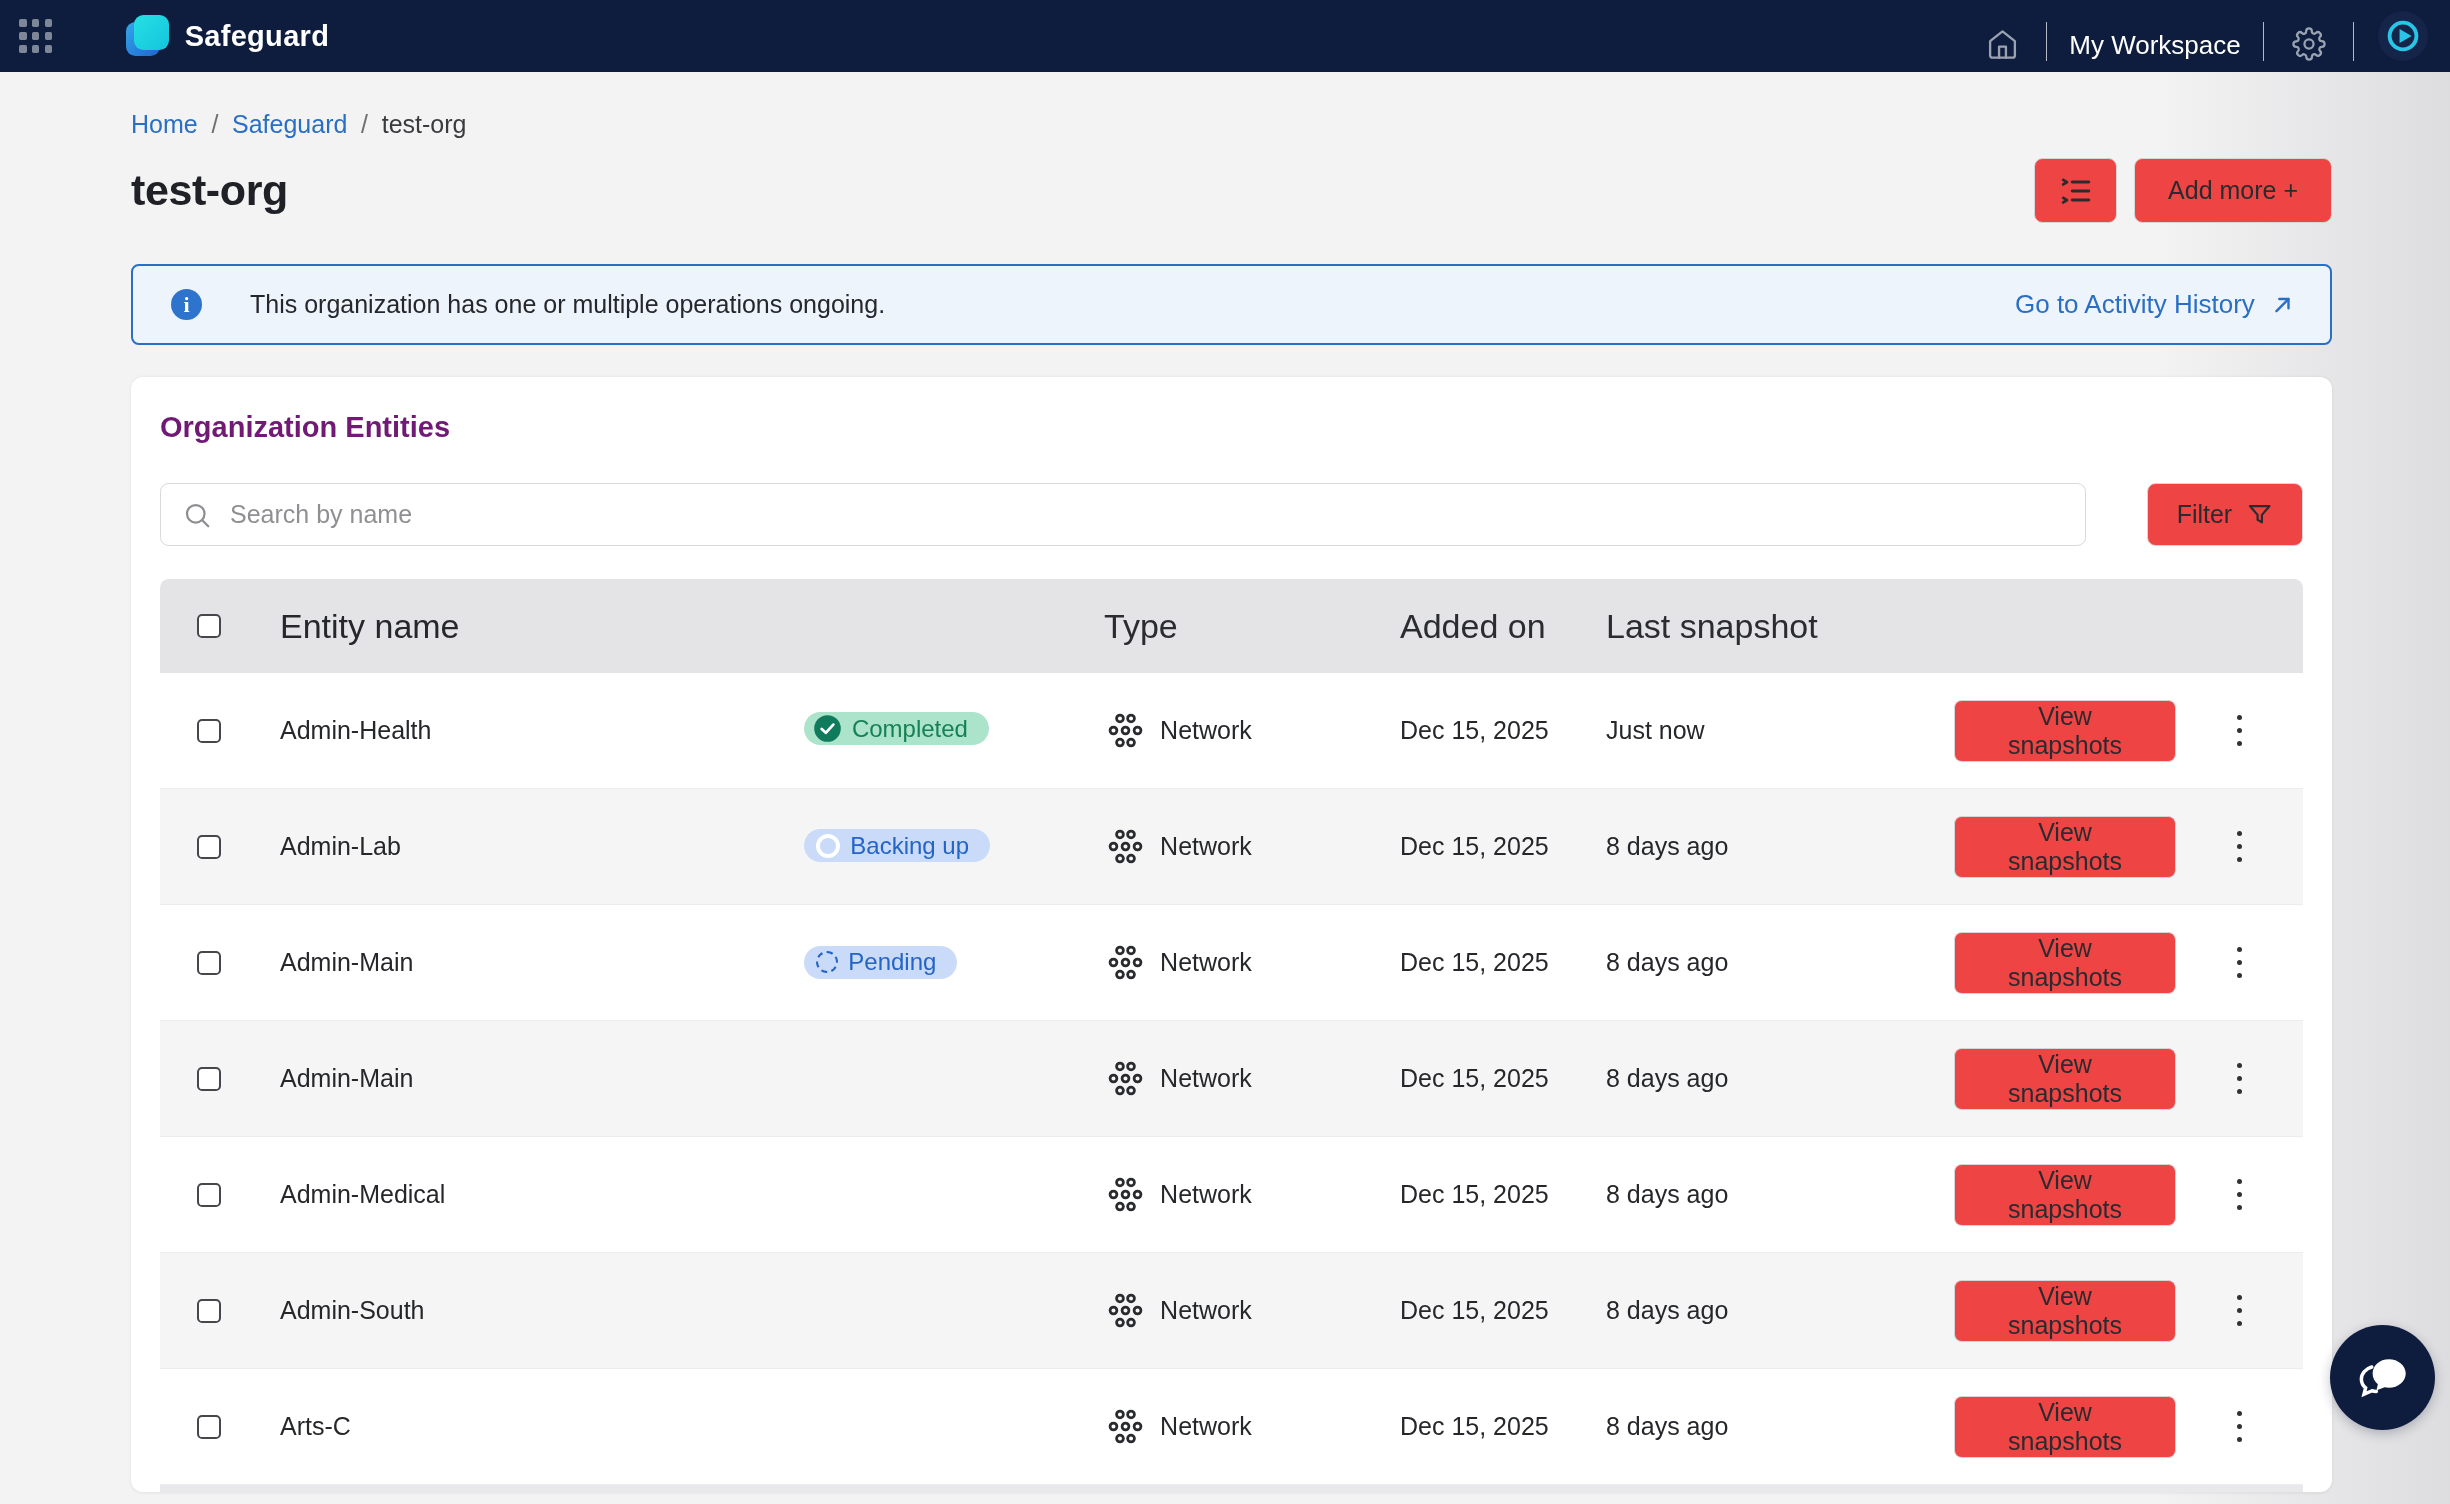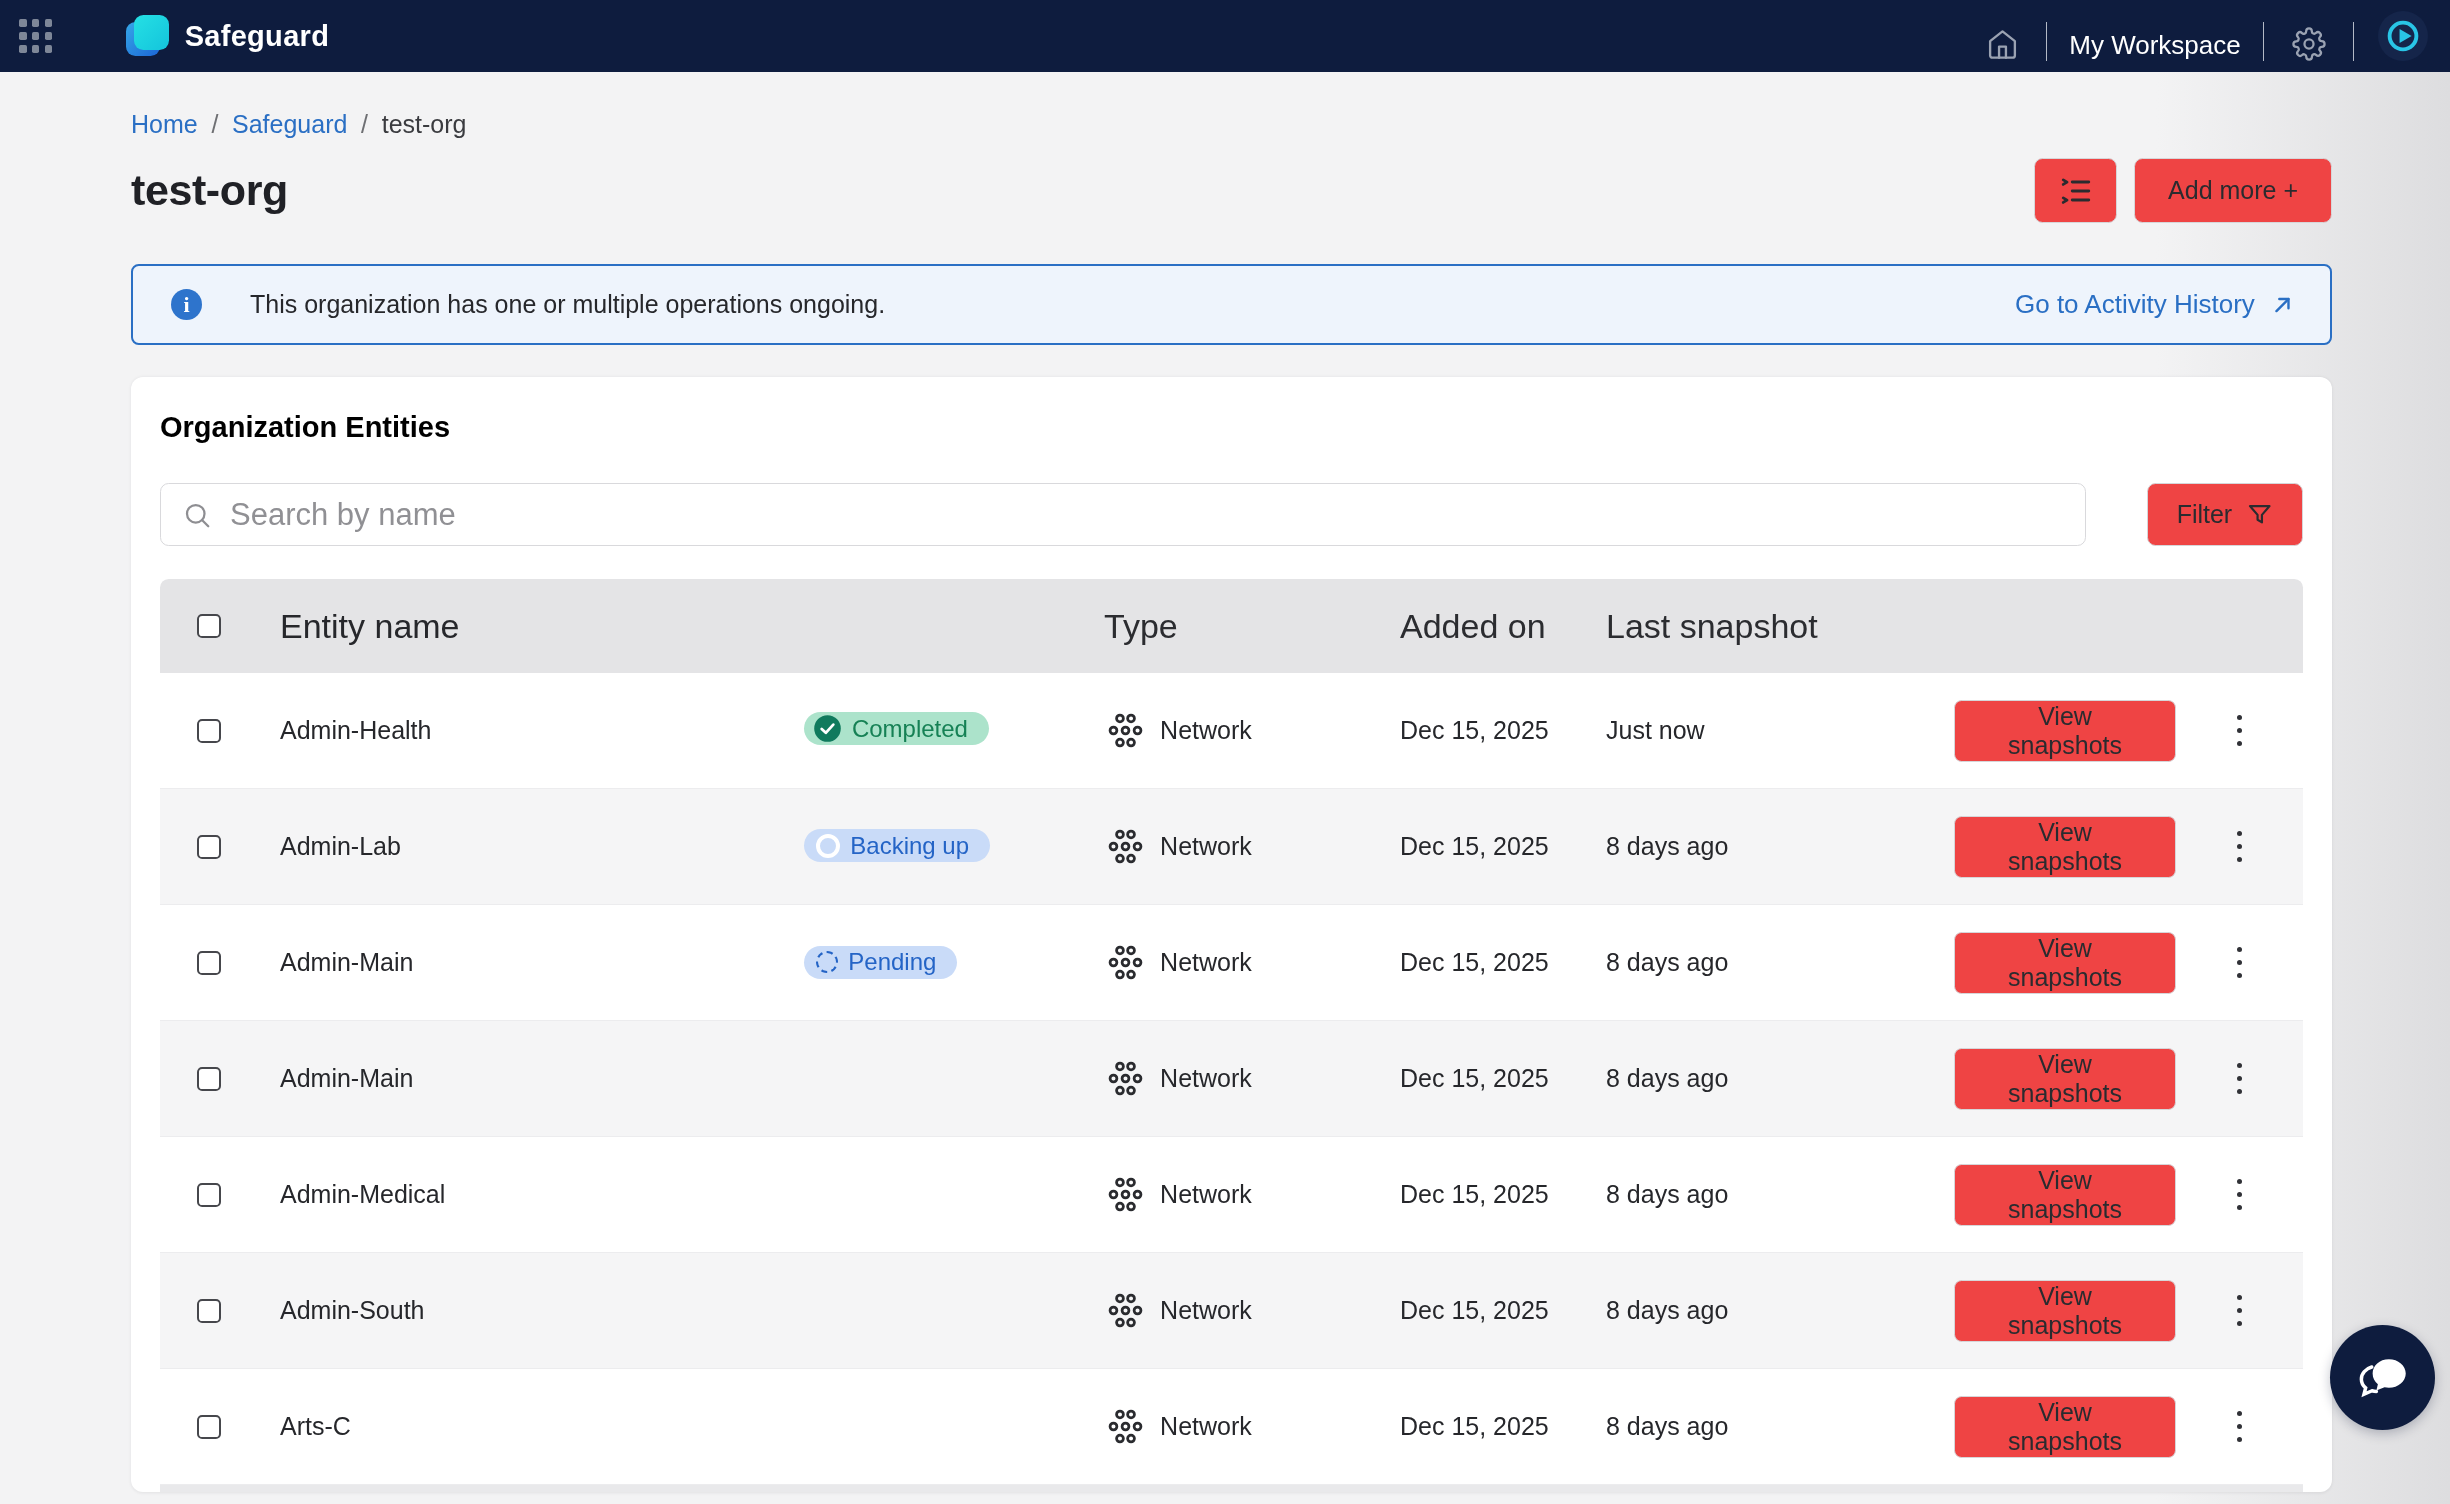--- a/index.html
+++ b/index.html
@@ -71,28 +71,28 @@
     margin-left:auto; display:flex; align-items:center; gap:13.7px;
     color:var(--link,#2A6FC4); font-size:26px; font-weight:500; text-decoration:none; cursor:pointer;
   }
 
   
   .card {
     margin-top:32px; background:#fff; border-radius:12px;
     box-shadow:0 0.9px 3.4px rgba(30,30,40,.08);
     padding:33px 29px 0 29px; height:1115px;
   }
-  .card-heading { font-size:29px; font-weight:600; color:#000000; line-height:34px; }
+  .card-heading { font-size:29px; font-weight:600; color:#701a75; line-height:34px; }
 
   .search-row { margin-top:39px; display:flex; gap:13px; }
   .search-box { position:relative; flex:1; }
   .search-box input {
     width:100%; height:63px; border:1.7px solid #D9D9DC; border-radius:8.6px;
     padding:0 20.6px 0 69px; font-family:"Liberation Sans",sans-serif;
-    font-size:31px; color:#26272B; outline:none; background:#fff;
+    font-size:25px; color:#26272B; outline:none; background:#fff;
   }
   .search-box input::placeholder { color:#909094; }
   .search-box .mag { position:absolute; left:22px; top:17px; }
   .btn-filter { width:156px; height:63px; gap:13.7px; flex:0 0 auto;margin-left:48px; }
 
   
   .table { margin-top:33px; }
   .thead, .trow {
     display:grid;
     grid-template-columns:86px 558px 300px 296px 206px 326px 244px 1fr;

